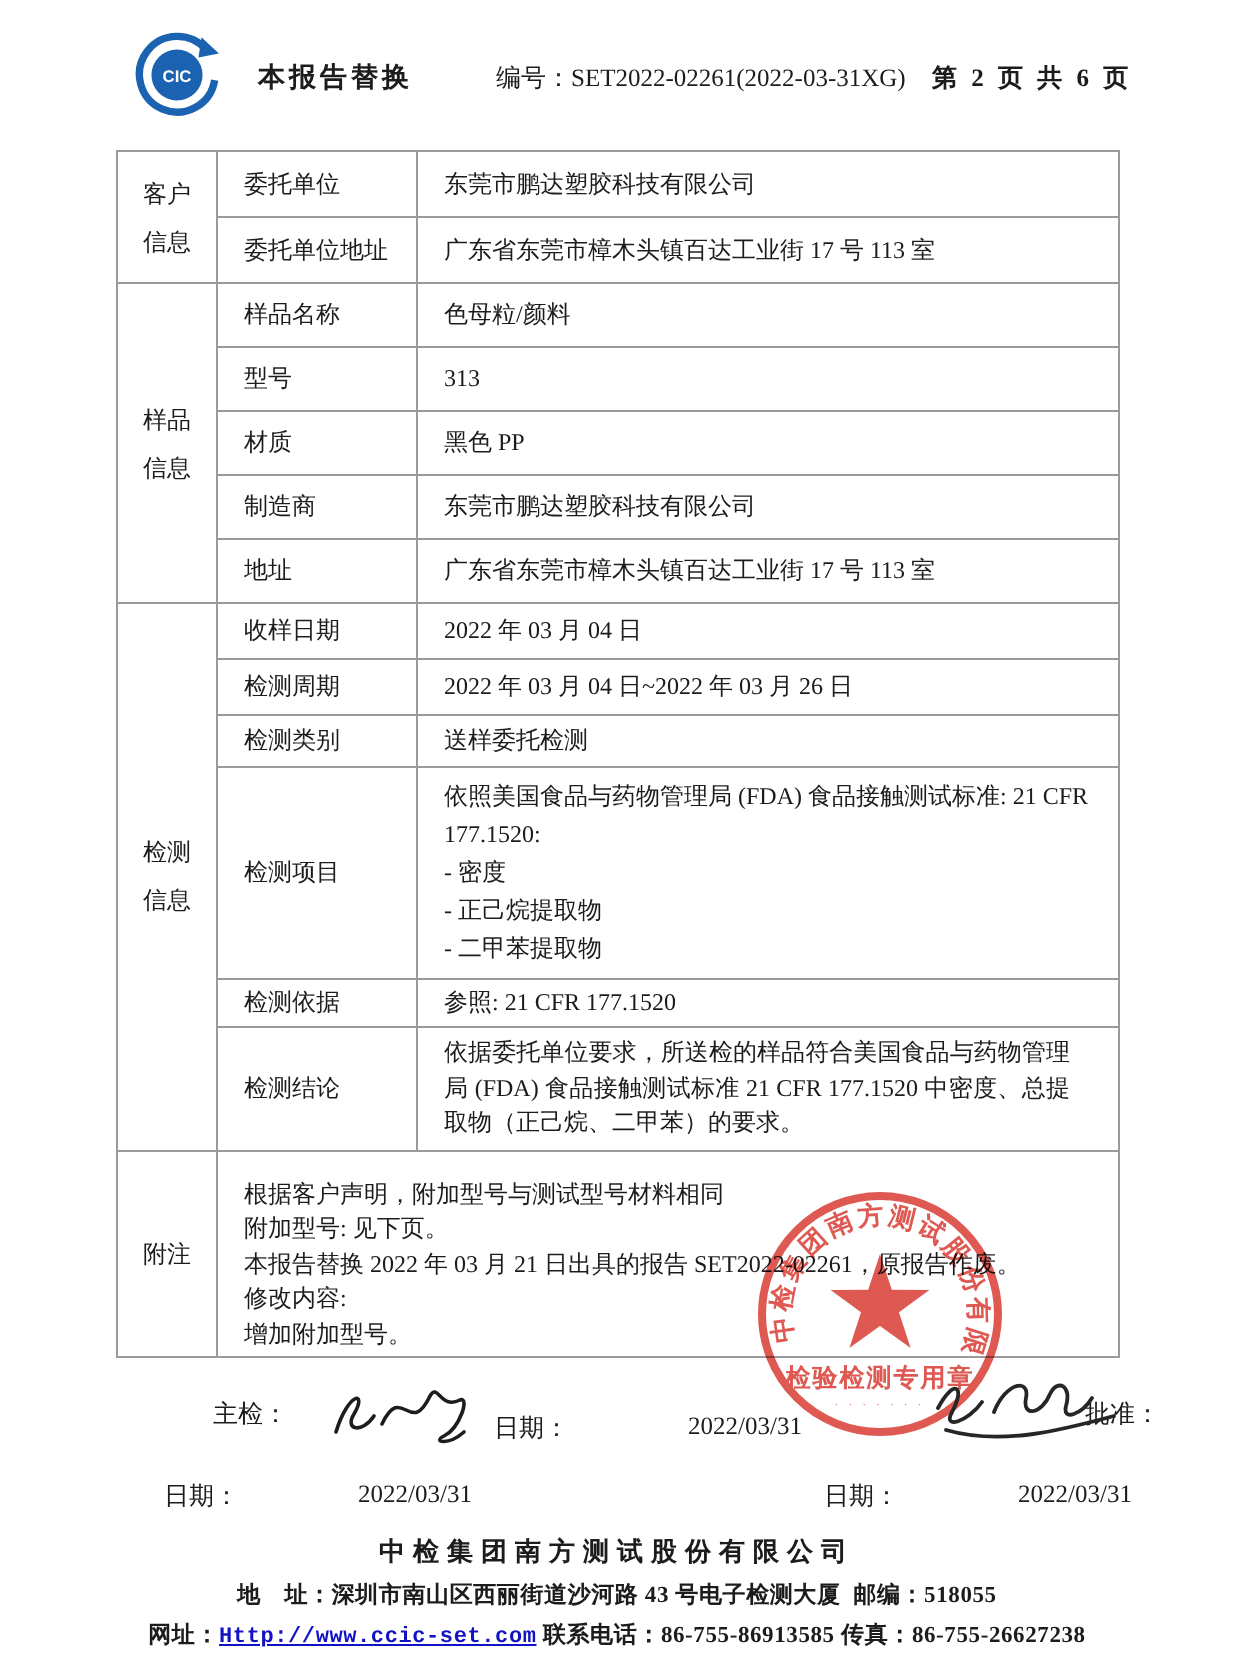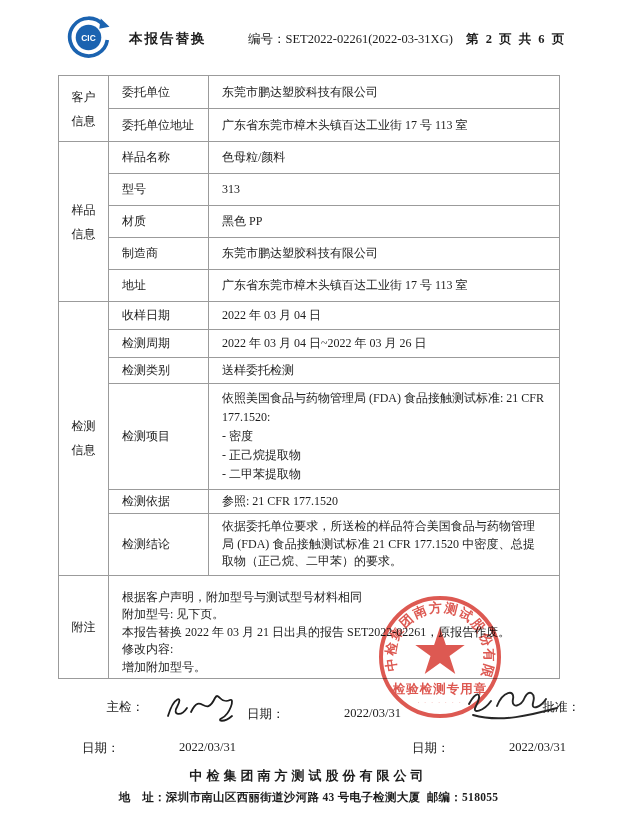--- a/index.html
+++ b/index.html
@@ -186,13 +186,14 @@
   <g transform="translate(63,59)">
     <polygon points="0,-26 5.9,-8.1 24.7,-8 9.5,3.1 15.3,21 0,10 -15.3,21 -9.5,3.1 -24.7,-8 -5.9,-8.1" fill="#d9423a"></polygon>
   </g>
   <text x="63" y="99" text-anchor="middle" font-size="12.5" font-weight="bold" letter-spacing="1" font-family="Liberation Serif, serif" fill="#d9423a">检验检测专用章</text>
   <text x="63" y="110" text-anchor="middle" font-size="5" letter-spacing="2" fill="#d9423a">· · · · · · ·</text>
 </svg>
 
 <div class="footer">
   <div class="f-company">中检集团南方测试股份有限公司</div>
   <div class="f-line"><span>地　址：</span><span>深圳市南山区西丽街道沙河路 43 号电子检测大厦</span>&nbsp;&nbsp;<span>邮编：</span><span>518055</span></div>
+  <div class="f-line"><span>网址：</span><a class="f-link" href="#">Http://www.ccic-set.com</a>&nbsp;<span>联系电话：</span><span>86-755-86913585</span>&nbsp;<span>传真：</span><span>86-755-26627238</span></div>
 </div>
 
 </body></html>

